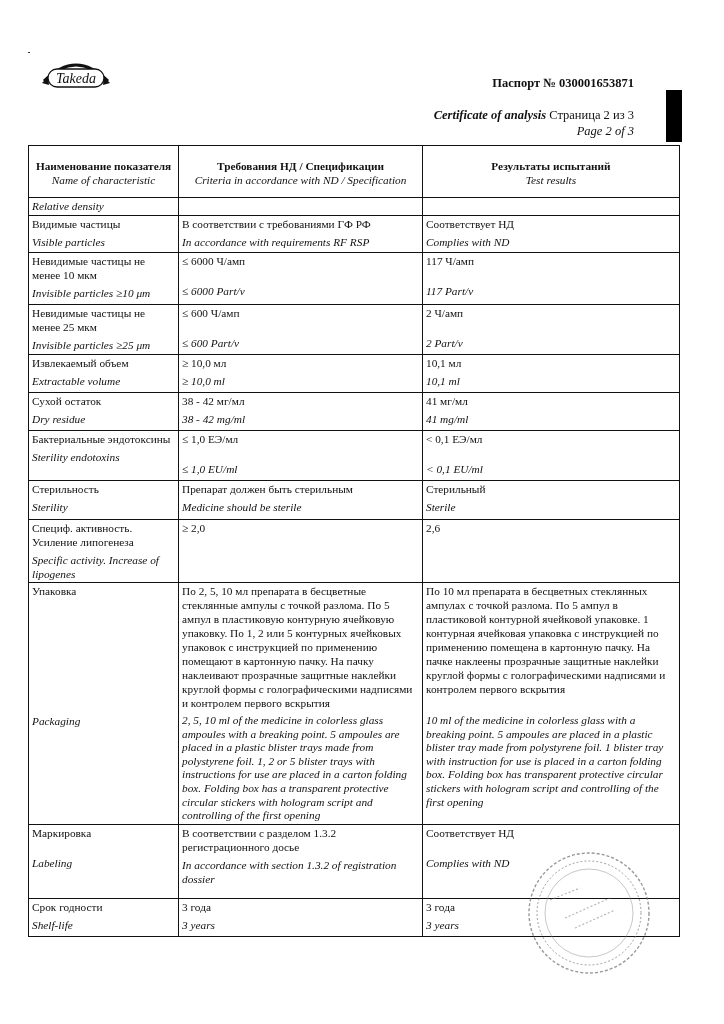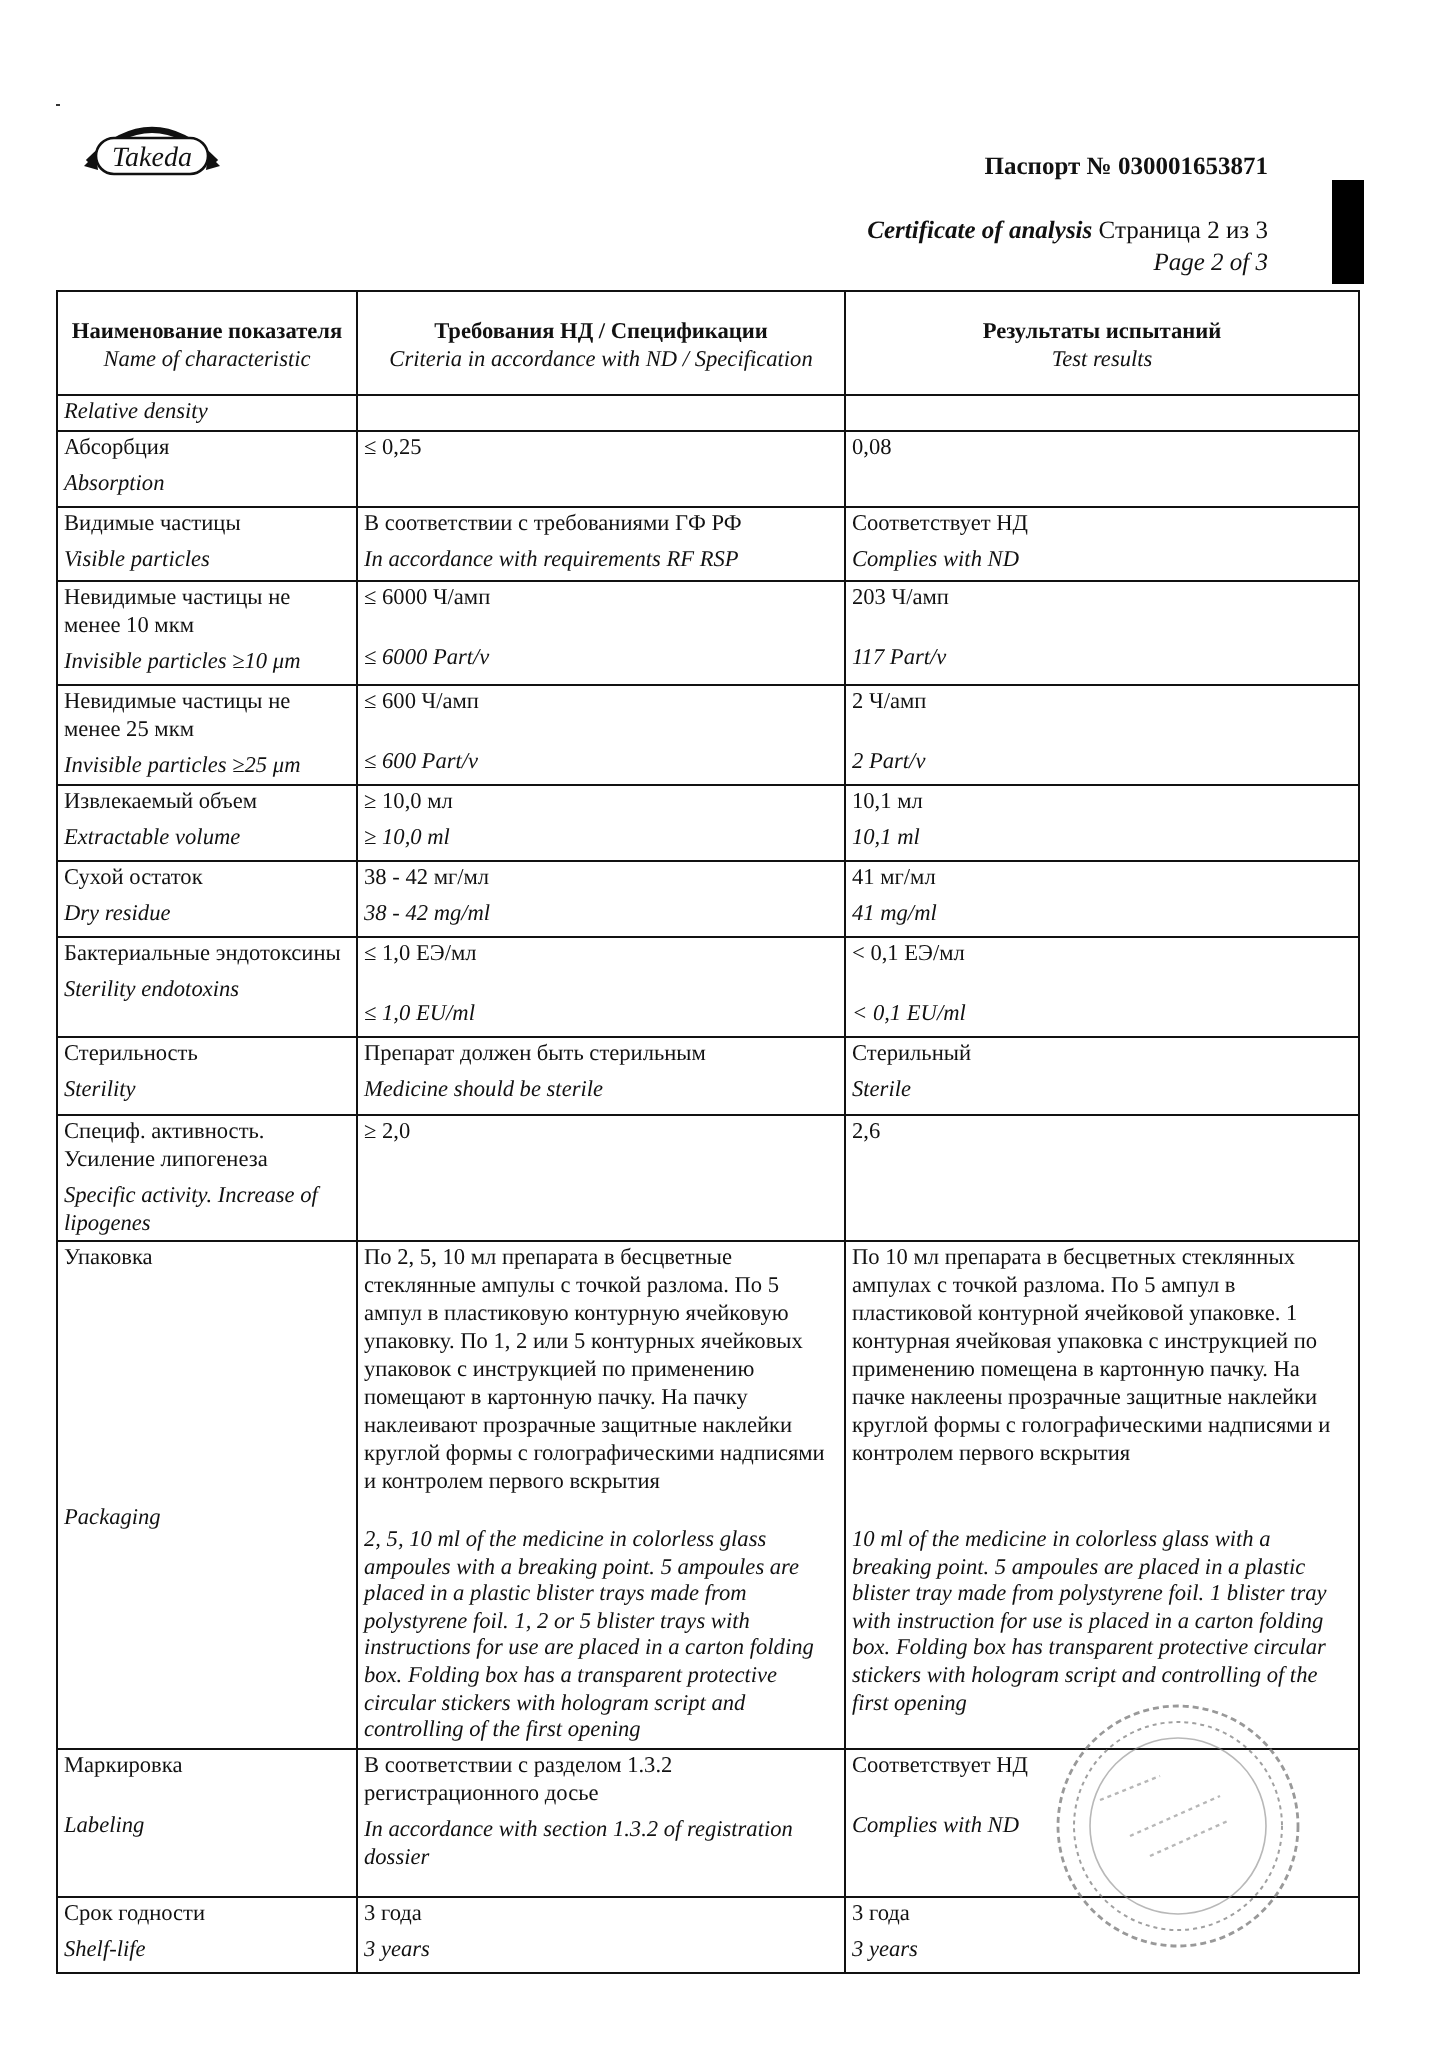--- a/index.html
+++ b/index.html
@@ -27,21 +27,21 @@
   .th .ru { font-weight: bold; display: block; }
   .th .en { font-style: italic; display: block; }
 
   .it { font-style: italic; display: block; }
   .rg { display: block; }
   .gap1 { display: block; height: 4px; }
   .gap2 { display: block; height: 16px; }
 
   .pack-ru { display: block; height: 130px; }
   .pack-en { display: block; }
-  .en-block { font-style: italic; line-height: 13.6px; margin-top: 12px; }
+  .en-block { font-style: italic; line-height: 13.6px; }
 
   .stamp { position: absolute; left: 520px; top: 848px; width: 138px; height: 130px; pointer-events: none; }
 </style>
 </head>
 <body>
 
 <div class="logo-dot"></div>
 <svg class="logo" viewBox="0 0 72 34">
   <path d="M4 26 Q36 -6 68 26" fill="none" stroke="#111" stroke-width="3"></path>
   <path d="M2 28 L8 22 L9 30 Z" fill="#111"></path>
@@ -81,33 +81,20 @@
   </tr>
 
   <tr style="height:18px">
     <td>
           <span class="it">Relative density</span>
         </td>
     <td></td>
     <td></td>
   </tr>
 
-  <tr style="height:38px">
-    <td>
-      <span class="rg">Абсорбция</span>
-          <span class="gap1"></span>
-      <span class="it">Absorption</span>
-    </td>
-    <td>
-          <span class="rg">≤ 0,25</span>
-        </td>
-    <td>
-          <span class="rg">0,08</span>
-        </td>
-  </tr>
 
   <tr style="height:37px">
     <td>
       <span class="rg">Видимые частицы</span>
           <span class="gap1"></span>
       <span class="it">Visible particles</span>
     </td>
     <td>
       <span class="rg">В соответствии с требованиями ГФ РФ</span>
           <span class="gap1"></span>
@@ -125,21 +112,21 @@
       <span class="rg">Невидимые частицы не менее 10 мкм</span>
           <span class="gap1"></span>
       <span class="it">Invisible particles ≥10 μm</span>
     </td>
     <td>
       <span class="rg">≤ 6000 Ч/амп</span>
           <span class="gap2"></span>
       <span class="it">≤ 6000 Part/v</span>
     </td>
     <td>
-      <span class="rg">203 Ч/амп</span>
+      <span class="rg">117 Ч/амп</span>
           <span class="gap2"></span>
       <span class="it">117 Part/v</span>
     </td>
   </tr>
 
   <tr style="height:50px">
     <td>
       <span class="rg">Невидимые частицы не менее 25 мкм</span>
           <span class="gap1"></span>
       <span class="it">Invisible particles ≥25 μm</span>

